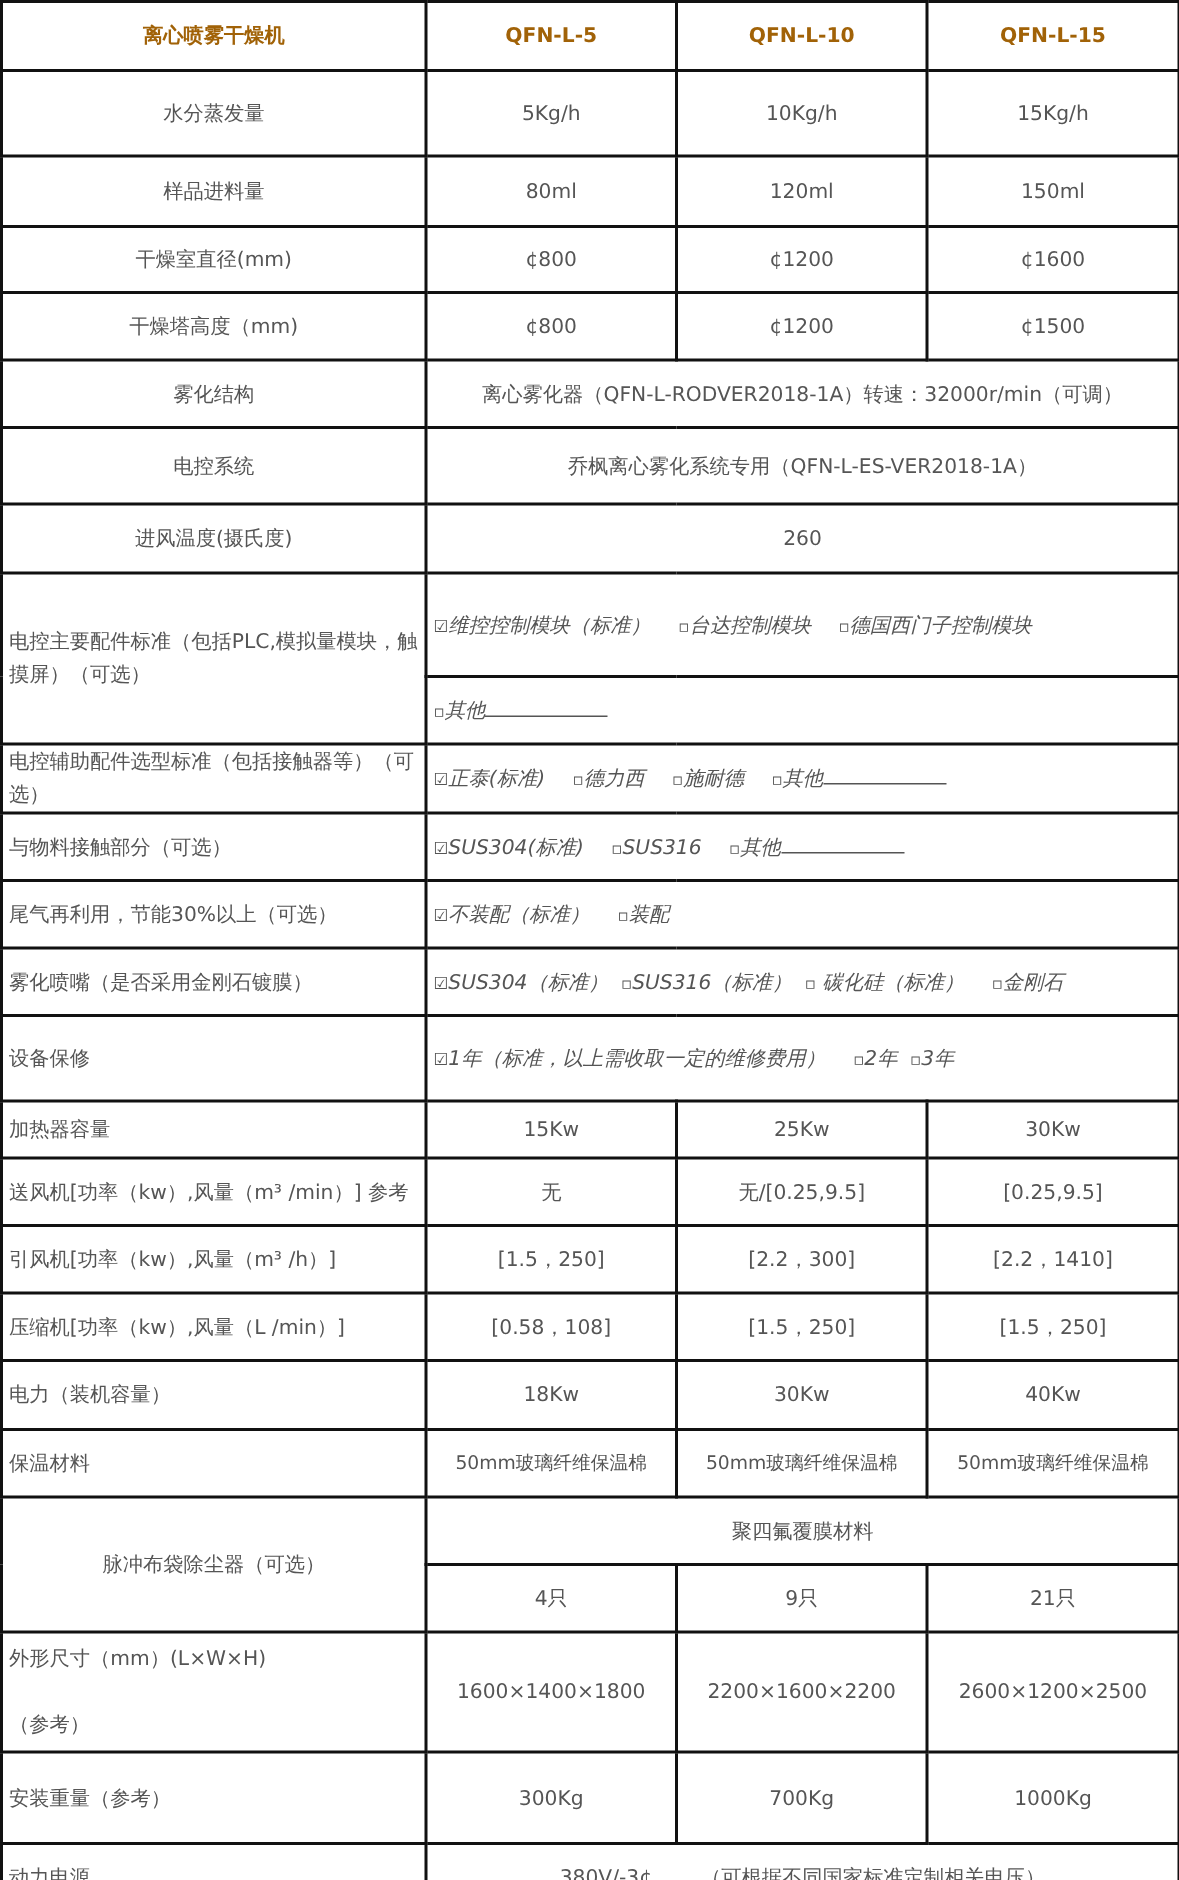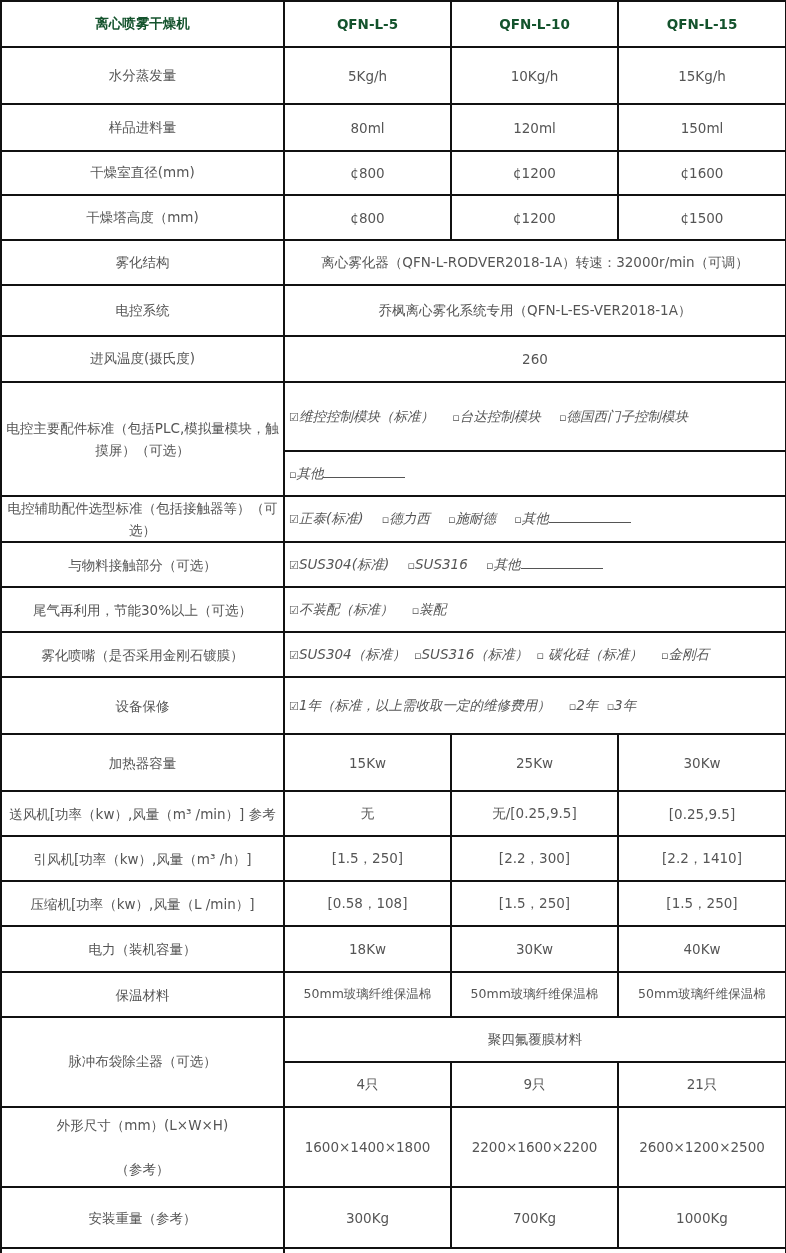--- a/index.html
+++ b/index.html
@@ -13,23 +13,23 @@
     font-size: 13.5px;
   }
   table.spec td {
     border: 2px solid #111111;
     padding: 0 4px;
     vertical-align: middle;
     text-align: center;
     white-space: nowrap;
     overflow: hidden;
   }
-  table.spec td.left { text-align: center; white-space: normal; line-height: 22px; border-radius: 11px; }
+  table.spec td.left { text-align: left; white-space: normal; line-height: 22px; border-radius: 11px; }
   table.spec td.lefttext { text-align: left; font-style: italic; }
-  table.spec tr.head td { font-weight: bold; color: #14532d; }
+  table.spec tr.head td { font-weight: bold; color: #a16207; }
   .opt { margin-right: 14px; }
   .opt.tight { margin-right: 4px; text-align: center; }
   .blank { display: inline-block; width: 82px; border-bottom: 1px solid #555; height: 12px; vertical-align: baseline; }
   .box { font-size: 11px; }
 </style>
 </head>
 <body>
 
 <table class="spec">
   <colgroup>
@@ -128,21 +128,21 @@
       </td>
     </tr>
     <tr style="height:57px">
       <td class="left">设备保修</td>
       <td colspan="3" class="lefttext">
         <span class="opt"><span class="box">☑</span><span>1年（标准，以上需收取一定的维修费用）</span></span>
         <span class="opt tight"><span class="box">▫</span><span>2年</span></span>
         <span class="opt"><span class="box">▫</span><span>3年</span></span>
       </td>
     </tr>
-    <tr style="height:57px">
+    <tr style="height:38px">
       <td class="left">加热器容量</td>
       <td>15Kw</td>
       <td>25Kw</td>
       <td>30Kw</td>
     </tr>
     <tr style="height:45px">
       <td class="left" style="white-space:nowrap">送风机[功率（kw）,风量（m³ /min）] 参考</td>
       <td>无</td>
       <td>无/[0.25,9.5]</td>
       <td>[0.25,9.5]</td>

